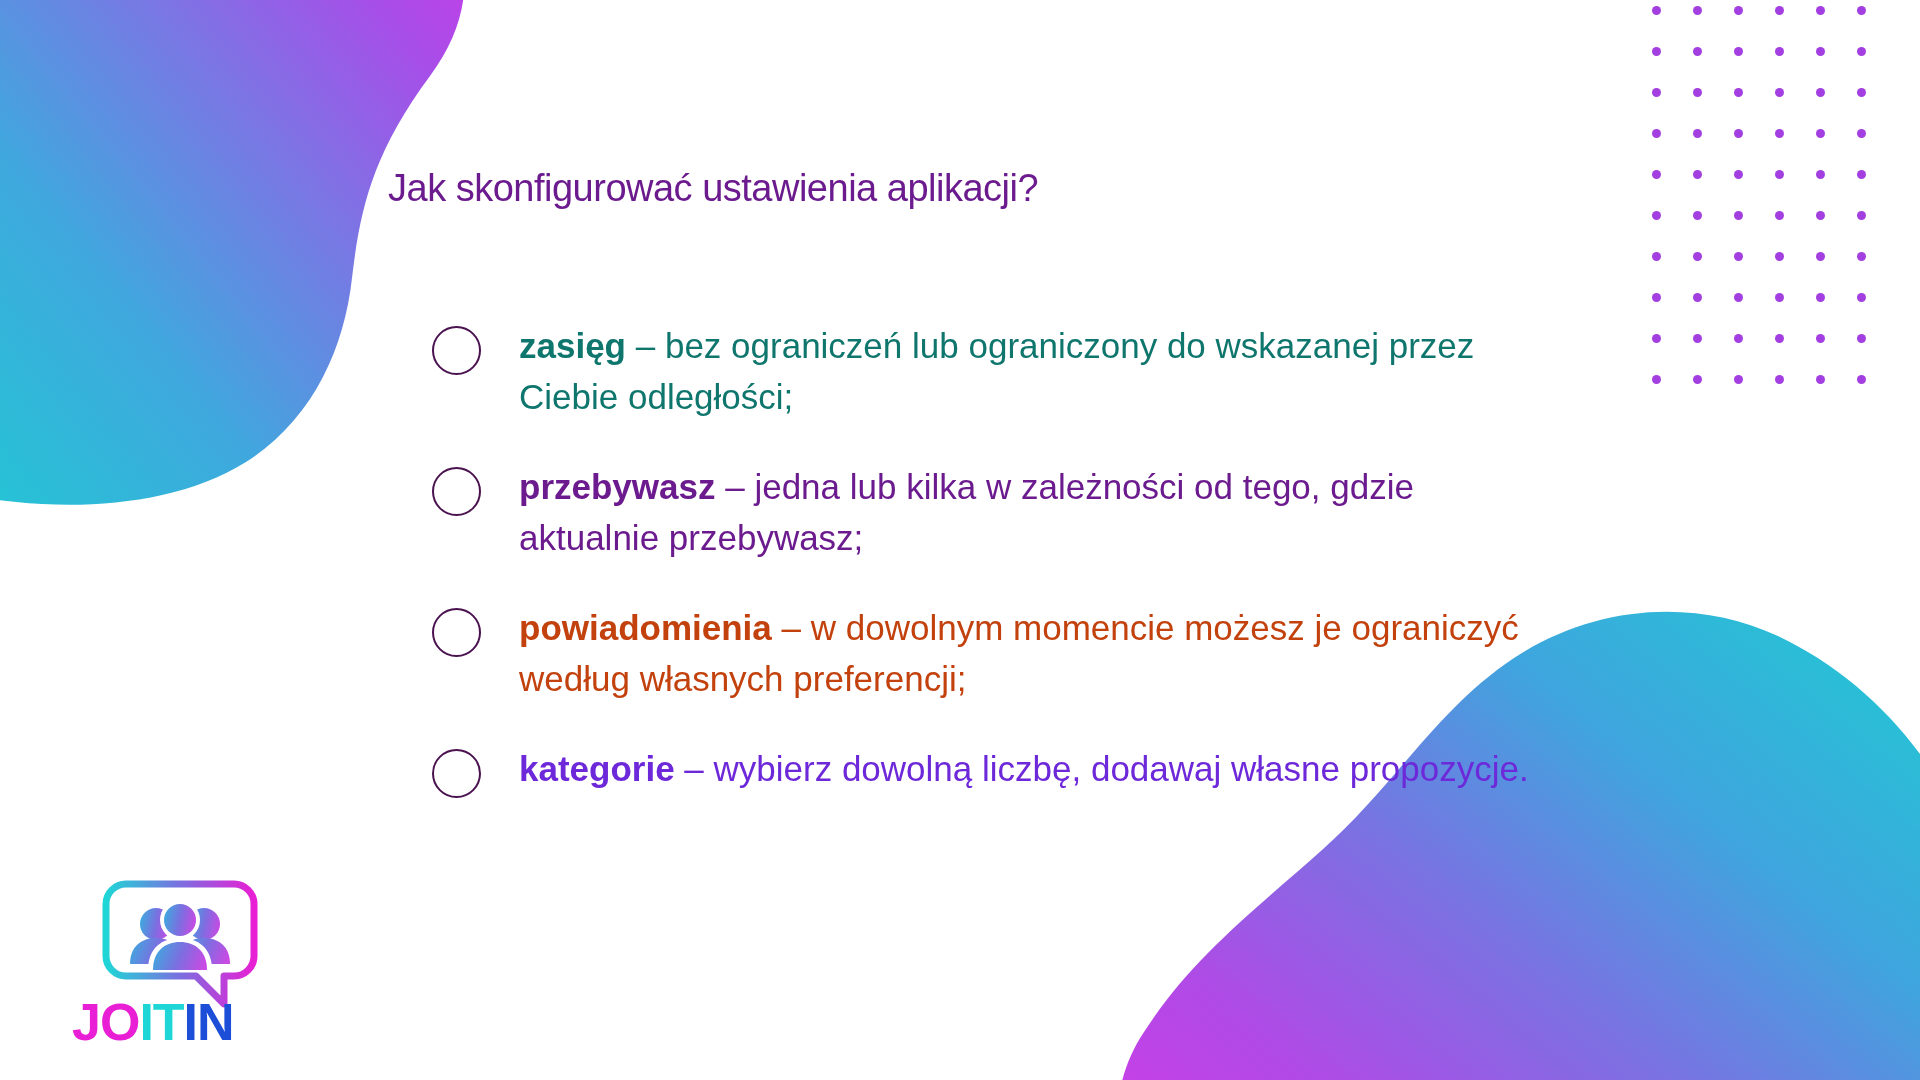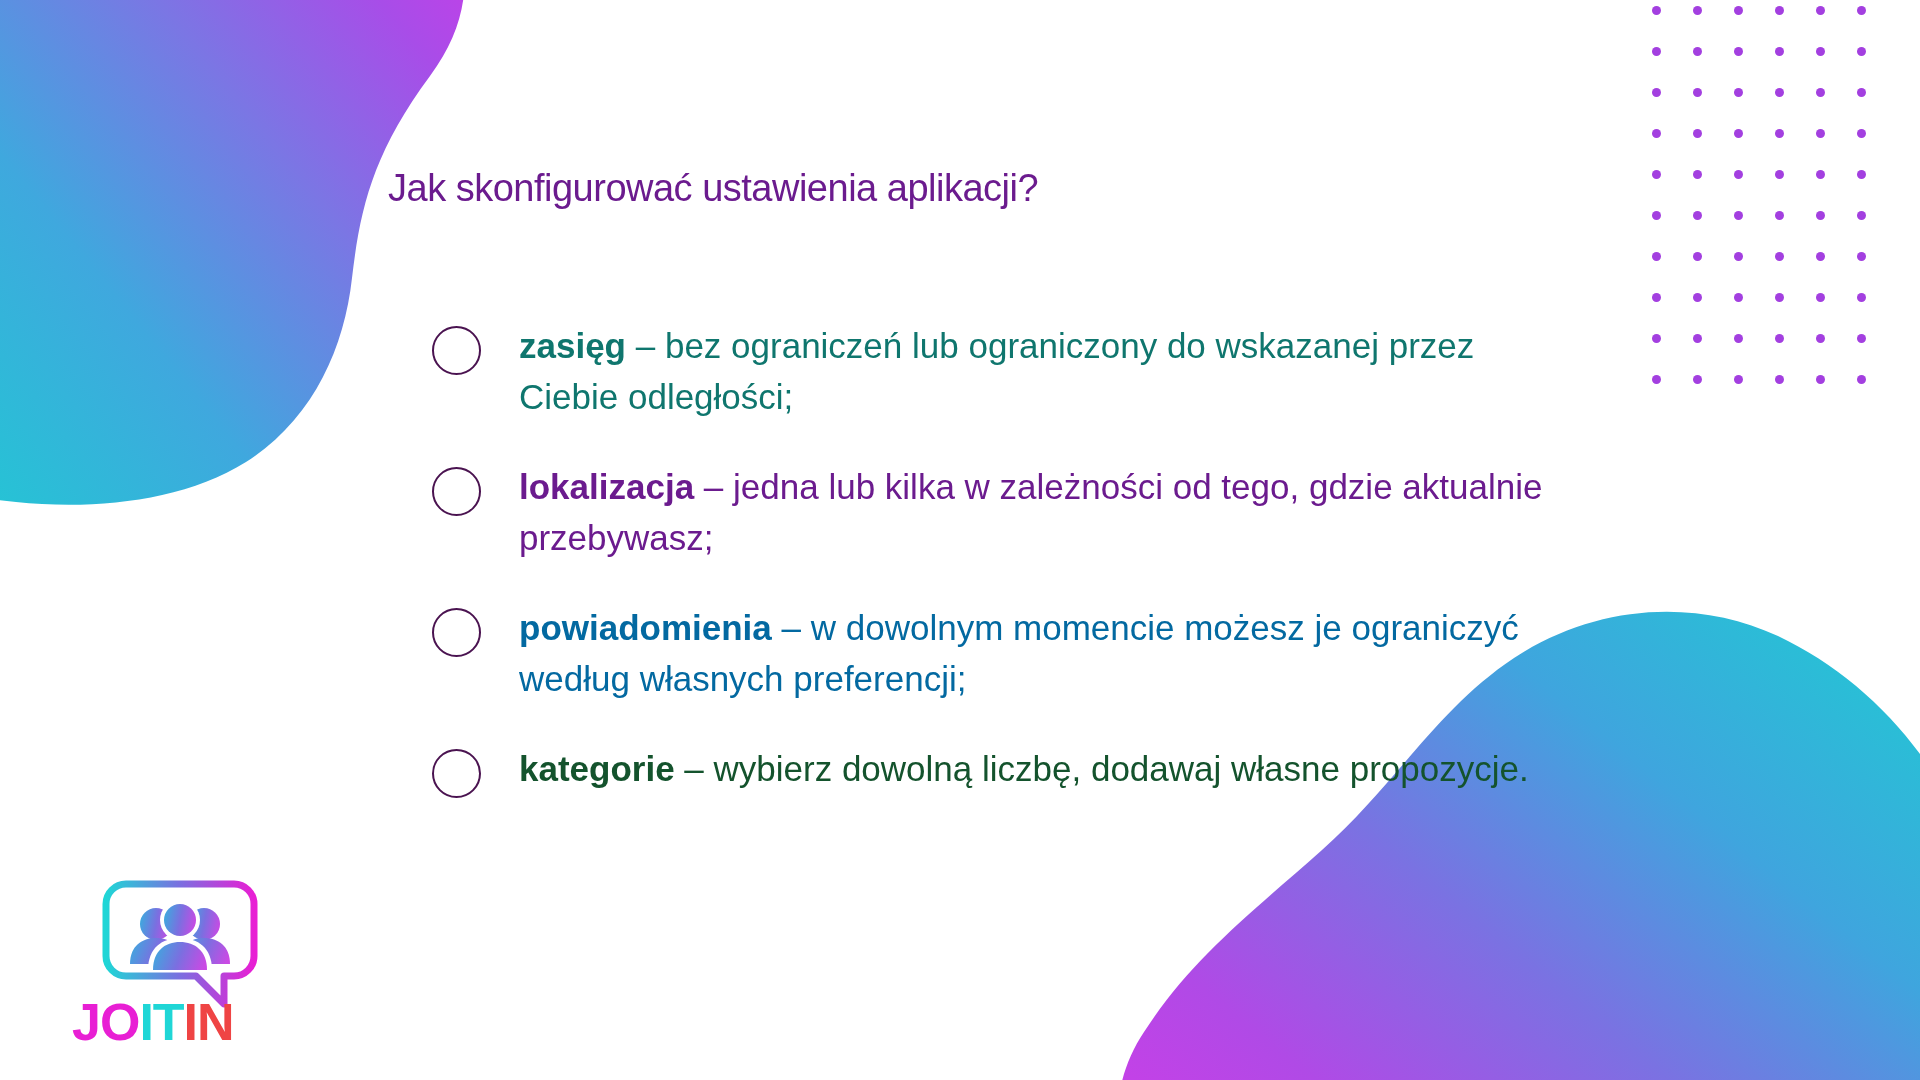--- a/index.html
+++ b/index.html
@@ -232,34 +232,34 @@
     <div class="bullet-row">
       <div class="bullet-marker" style="border-color: rgb(74, 19, 80);"></div>
       <div class="bullet-text" style="color: #0f766e;">
         <span class="bullet-term">zasięg</span><span> – </span><span>bez ograniczeń lub ograniczony do wskazanej przez Ciebie odległości;</span>
       </div>
     </div>
 
     <div class="bullet-row">
       <div class="bullet-marker" style="border-color: rgb(74, 19, 80);"></div>
       <div class="bullet-text" style="color: rgb(107, 27, 142);">
-        <span class="bullet-term">lokalizacja</span><span> – </span><span>jedna lub kilka w zależności od tego, gdzie aktualnie przebywasz;</span>
+        <span class="bullet-term">przebywasz</span><span> – </span><span>jedna lub kilka w zależności od tego, gdzie aktualnie przebywasz;</span>
       </div>
     </div>
 
     <div class="bullet-row">
       <div class="bullet-marker" style="border-color: rgb(74, 19, 80);"></div>
-      <div class="bullet-text" style="color: #0369a1;">
+      <div class="bullet-text" style="color: #c2410c;">
         <span class="bullet-term">powiadomienia</span><span> – </span><span>w dowolnym momencie możesz je ograniczyć według własnych preferencji;</span>
       </div>
     </div>
 
     <div class="bullet-row">
       <div class="bullet-marker" style="border-color: rgb(74, 19, 80);"></div>
-      <div class="bullet-text" style="color: #14532d;">
+      <div class="bullet-text" style="color: #6d28d9;">
         <span class="bullet-term">kategorie</span><span> – </span><span>wybierz dowolną liczbę, dodawaj własne propozycje.</span>
       </div>
     </div>
 
   </div>
 
   <div id="logo">
 
     <svg id="logo-mark" viewBox="0 0 160 132">
       <defs>
@@ -286,17 +286,17 @@
 
       <circle cx="104" cy="46" r="16" fill="url(#gradPeople)"></circle>
       <path d="M78,86 C78,68 90,60 104,60 C118,60 130,68 130,86 Z" fill="url(#gradPeople)"></path>
 
       <circle cx="80" cy="42" r="20" fill="#ffffff"></circle>
       <circle cx="80" cy="42" r="16" fill="url(#gradPeople)"></circle>
       <path d="M48,92 C48,70 62,60 80,60 C98,60 112,70 112,92 Z" fill="#ffffff"></path>
       <path d="M53,92 C53,73 65,64 80,64 C95,64 107,73 107,92 Z" fill="url(#gradPeople)"></path>
     </svg>
 
-    <div id="logo-wordmark"><span style="color: rgb(232, 31, 212);">JO</span><span style="color: rgb(31, 214, 214);">IT</span><span style="color: #ef4444; text-align: right;">IN</span></div>
+    <div id="logo-wordmark"><span style="color: rgb(232, 31, 212);">JO</span><span style="color: rgb(31, 214, 214);">IT</span><span style="color: #1d4ed8; text-align: right;">IN</span></div>
 
   </div>
 
 </div>
 
 </body></html>

